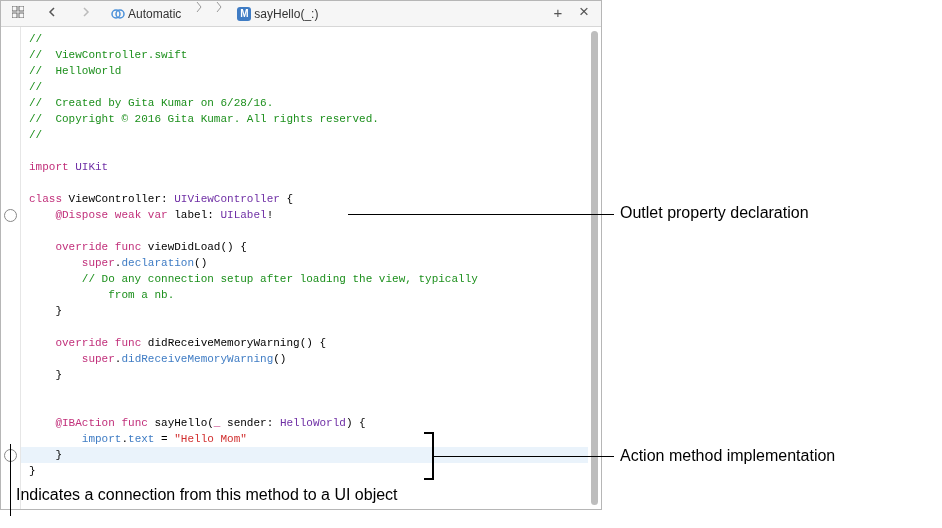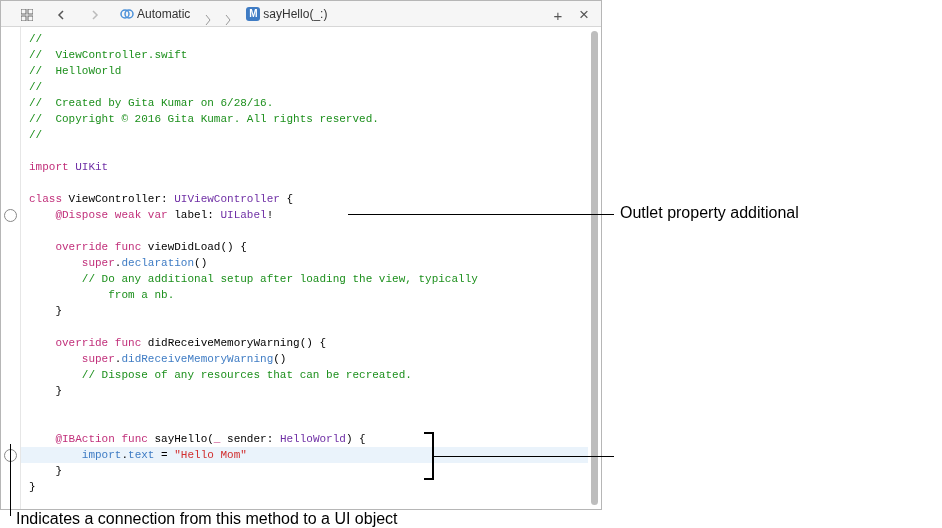--- a/index.html
+++ b/index.html
@@ -24,26 +24,26 @@
     border: 1px solid #b6b6b6;
     background: #fff;
     display: flex;
     flex-direction: column;
     overflow: hidden;
   }
   
   .jumpbar {
     height: 25px;
     display: flex;
-    align-items: flex-end;
+    align-items: flex-start;
     border-bottom: 1px solid #d7d7d7;
     background: #f6f6f6;
     font-size: 12px;
     color: #333;
-    padding-left: 15px;
+    padding-left: 6px;
     gap: 12px;
   }
   .jb-btn {
     width: 22px;
     height: 22px;
     display: flex;
     align-items: center;
     justify-content: center;
     color: #555;
   }
@@ -257,42 +257,42 @@
 <span class="c-comment">//  Copyright © 2016 Gita Kumar. All rights reserved.</span>
 <span class="c-comment">//</span>
 
 <span class="c-kw">import</span> <span class="c-type">UIKit</span>
 
 <span class="c-kw">class</span> ViewController: <span class="c-type">UIViewController</span> {
     <span class="c-kw">@Dispose</span> <span class="c-kw">weak</span> <span class="c-kw">var</span> label: <span class="c-type">UILabel</span>!
 
     <span class="c-kw">override</span> <span class="c-kw">func</span> viewDidLoad() {
         <span class="c-kw">super</span>.<span class="c-call">declaration</span>()
-        <span class="c-comment">// Do any additional setup after loading the view, typically</span>
+        <span class="c-comment">// Do any connection setup after loading the view, typically</span>
             <span class="c-comment">from a nb.</span>
     }
 
     <span class="c-kw">override</span> <span class="c-kw">func</span> didReceiveMemoryWarning() {
         <span class="c-kw">super</span>.<span class="c-call">didReceiveMemoryWarning</span>()
-        <span class="c-comment">// Dispose of any resources that can be recreated.</span>
     }
 
 
     <span class="c-kw">@IBAction</span> <span class="c-kw">func</span> sayHello(<span class="c-kw">_</span> sender: <span class="c-type">HelloWorld</span>) {
         <span class="c-call">import</span>.<span class="c-call">text</span> = <span class="c-str">"Hello Mom"</span>
     }
 }
 </div></pre>
       <div class="scrollbar">
         <div class="thumb"></div>
       </div>
     </div>
   </div>
 
   <div class="callout-line" style="left:348px; top:214px; width:266px;"></div>
-  <div class="ann" style="left:620px; top:204px;">Outlet property additional</div>
+  <div class="ann" style="left:620px; top:204px;">Outlet property declaration</div>
 
   <div class="bracket" style="left:432px; top:432px; height:48px;"></div>
   <div class="callout-line" style="left:434px; top:456px; width:180px;"></div>
+  <div class="ann" style="left:620px; top:447px;">Action method implementation</div>
 
   <div class="callout-vline" style="left:10px; top:444px; height:72px;"></div>
-  <div class="ann" style="left:16px; top:510px;">Indicates a connection from this method to a UI object</div>
+  <div class="ann" style="left:16px; top:486px;">Indicates a connection from this method to a UI object</div>
 </div>
 
 </body></html>

